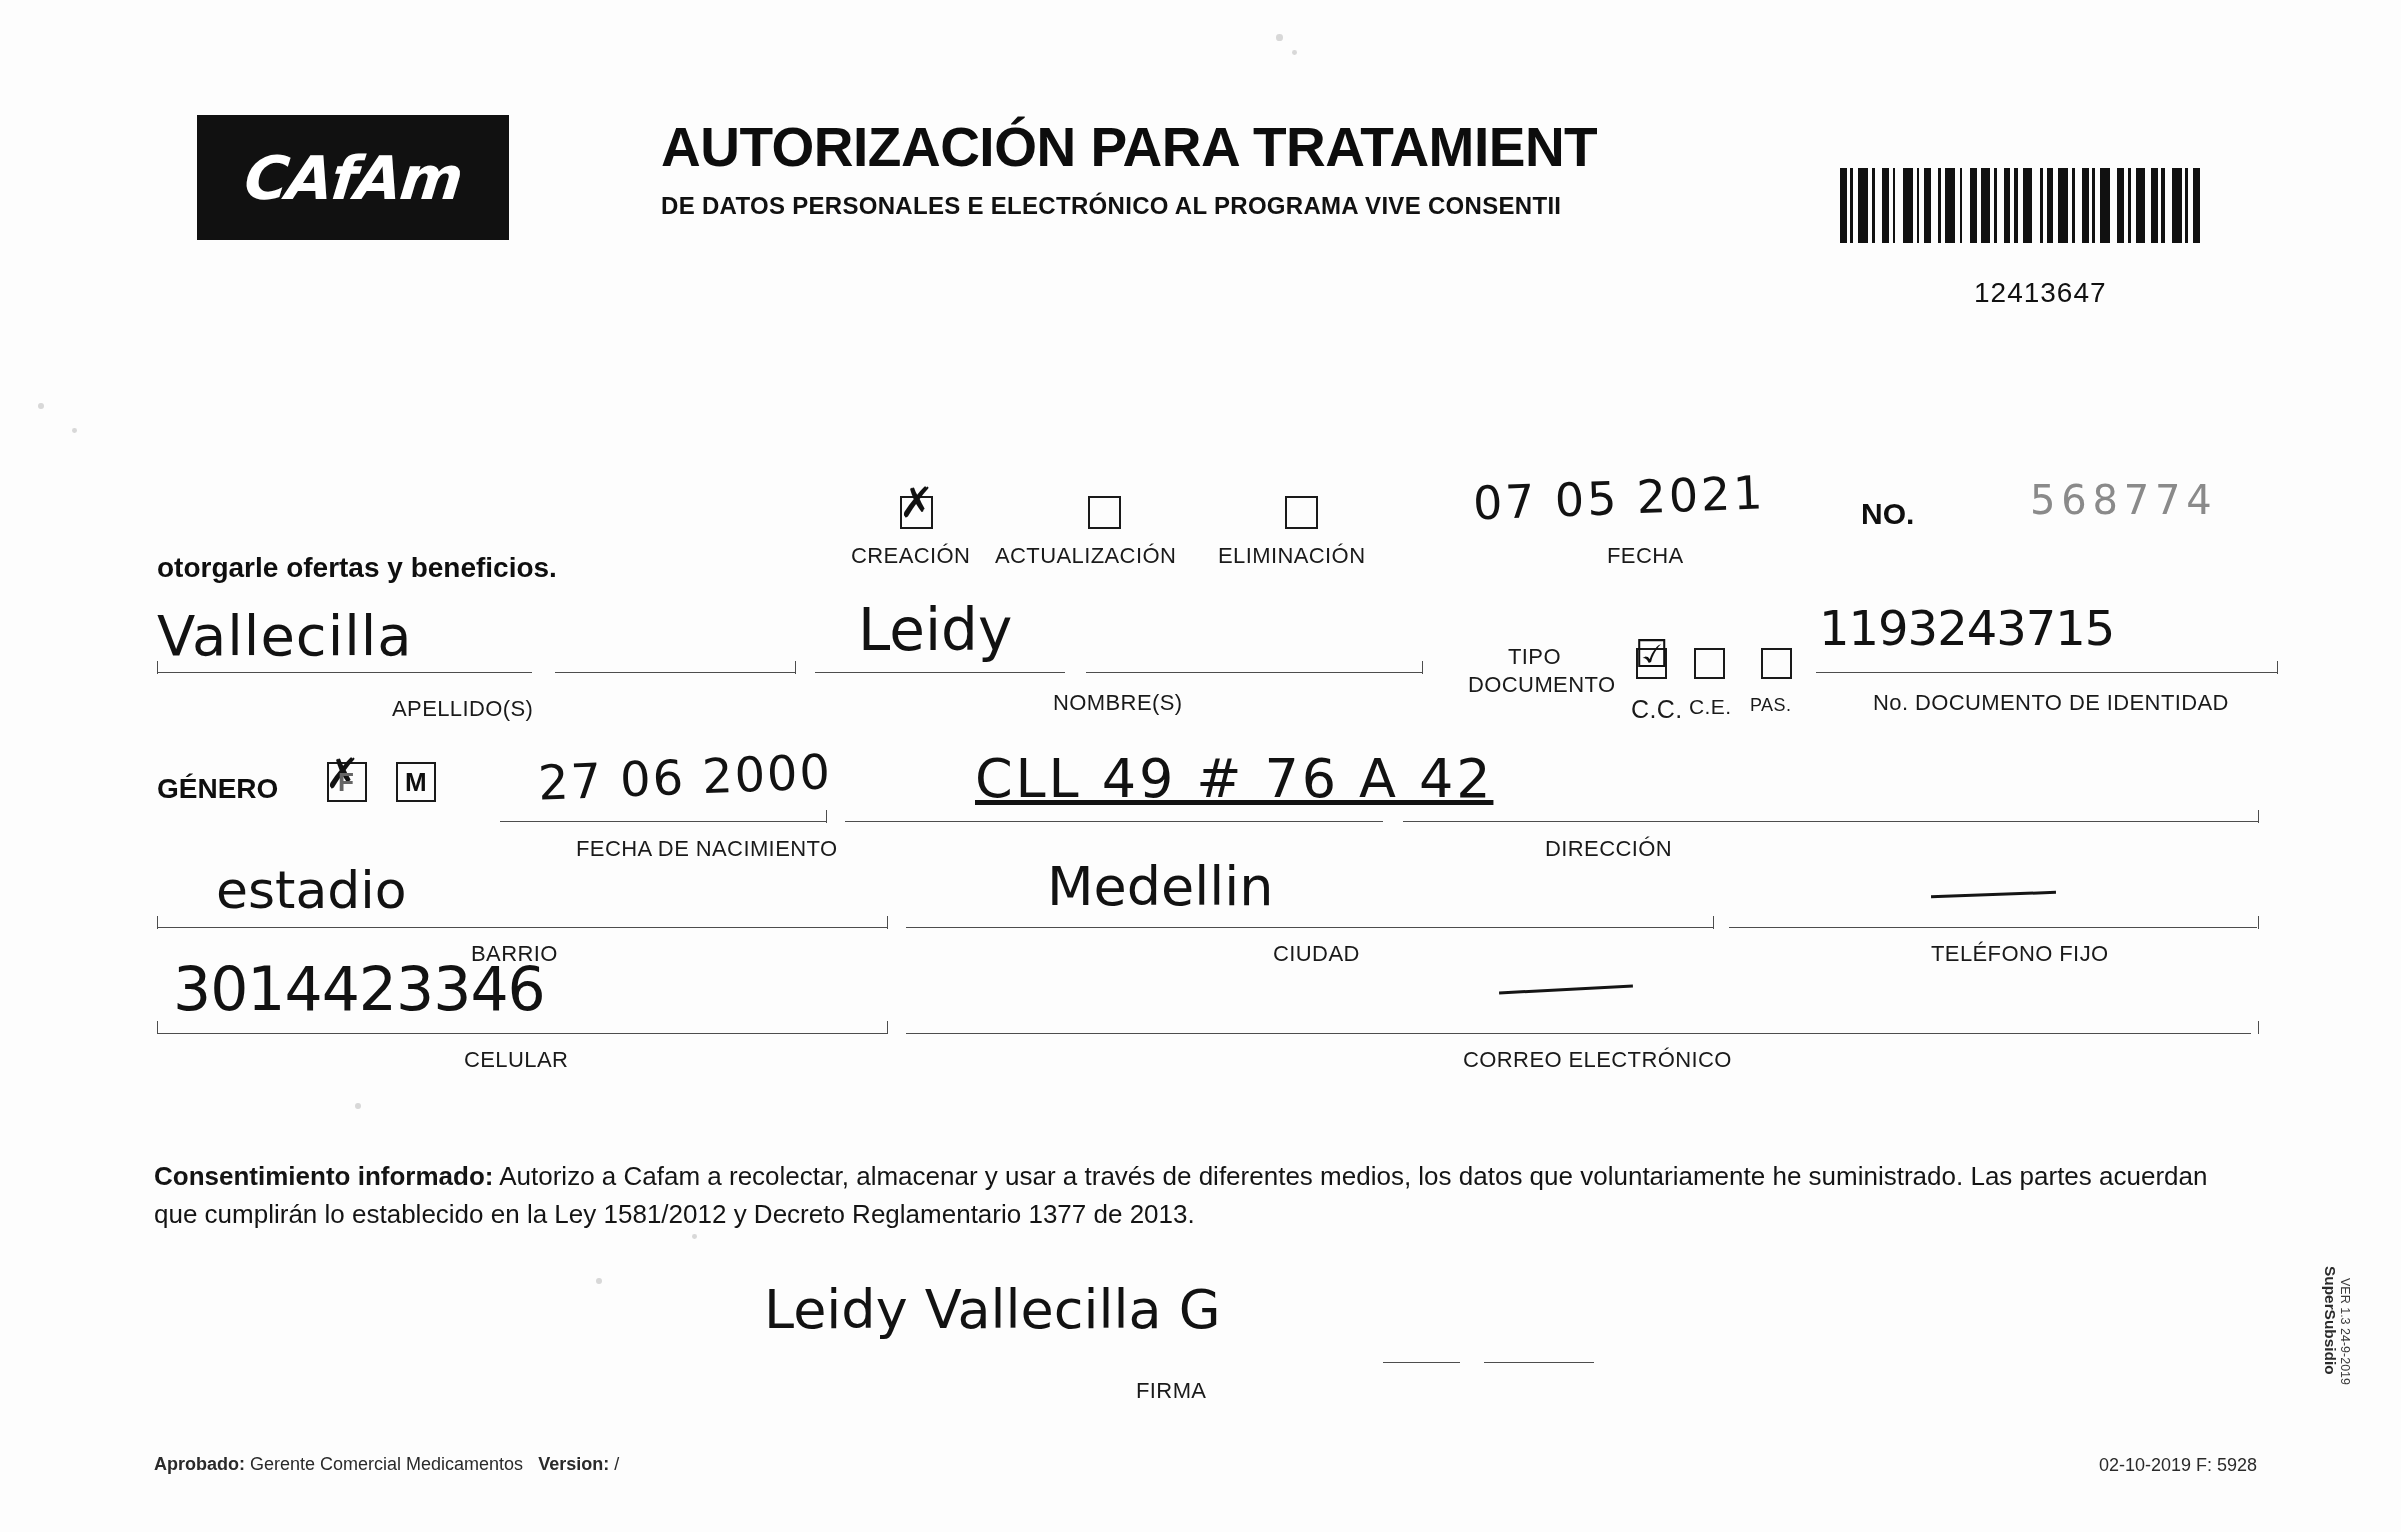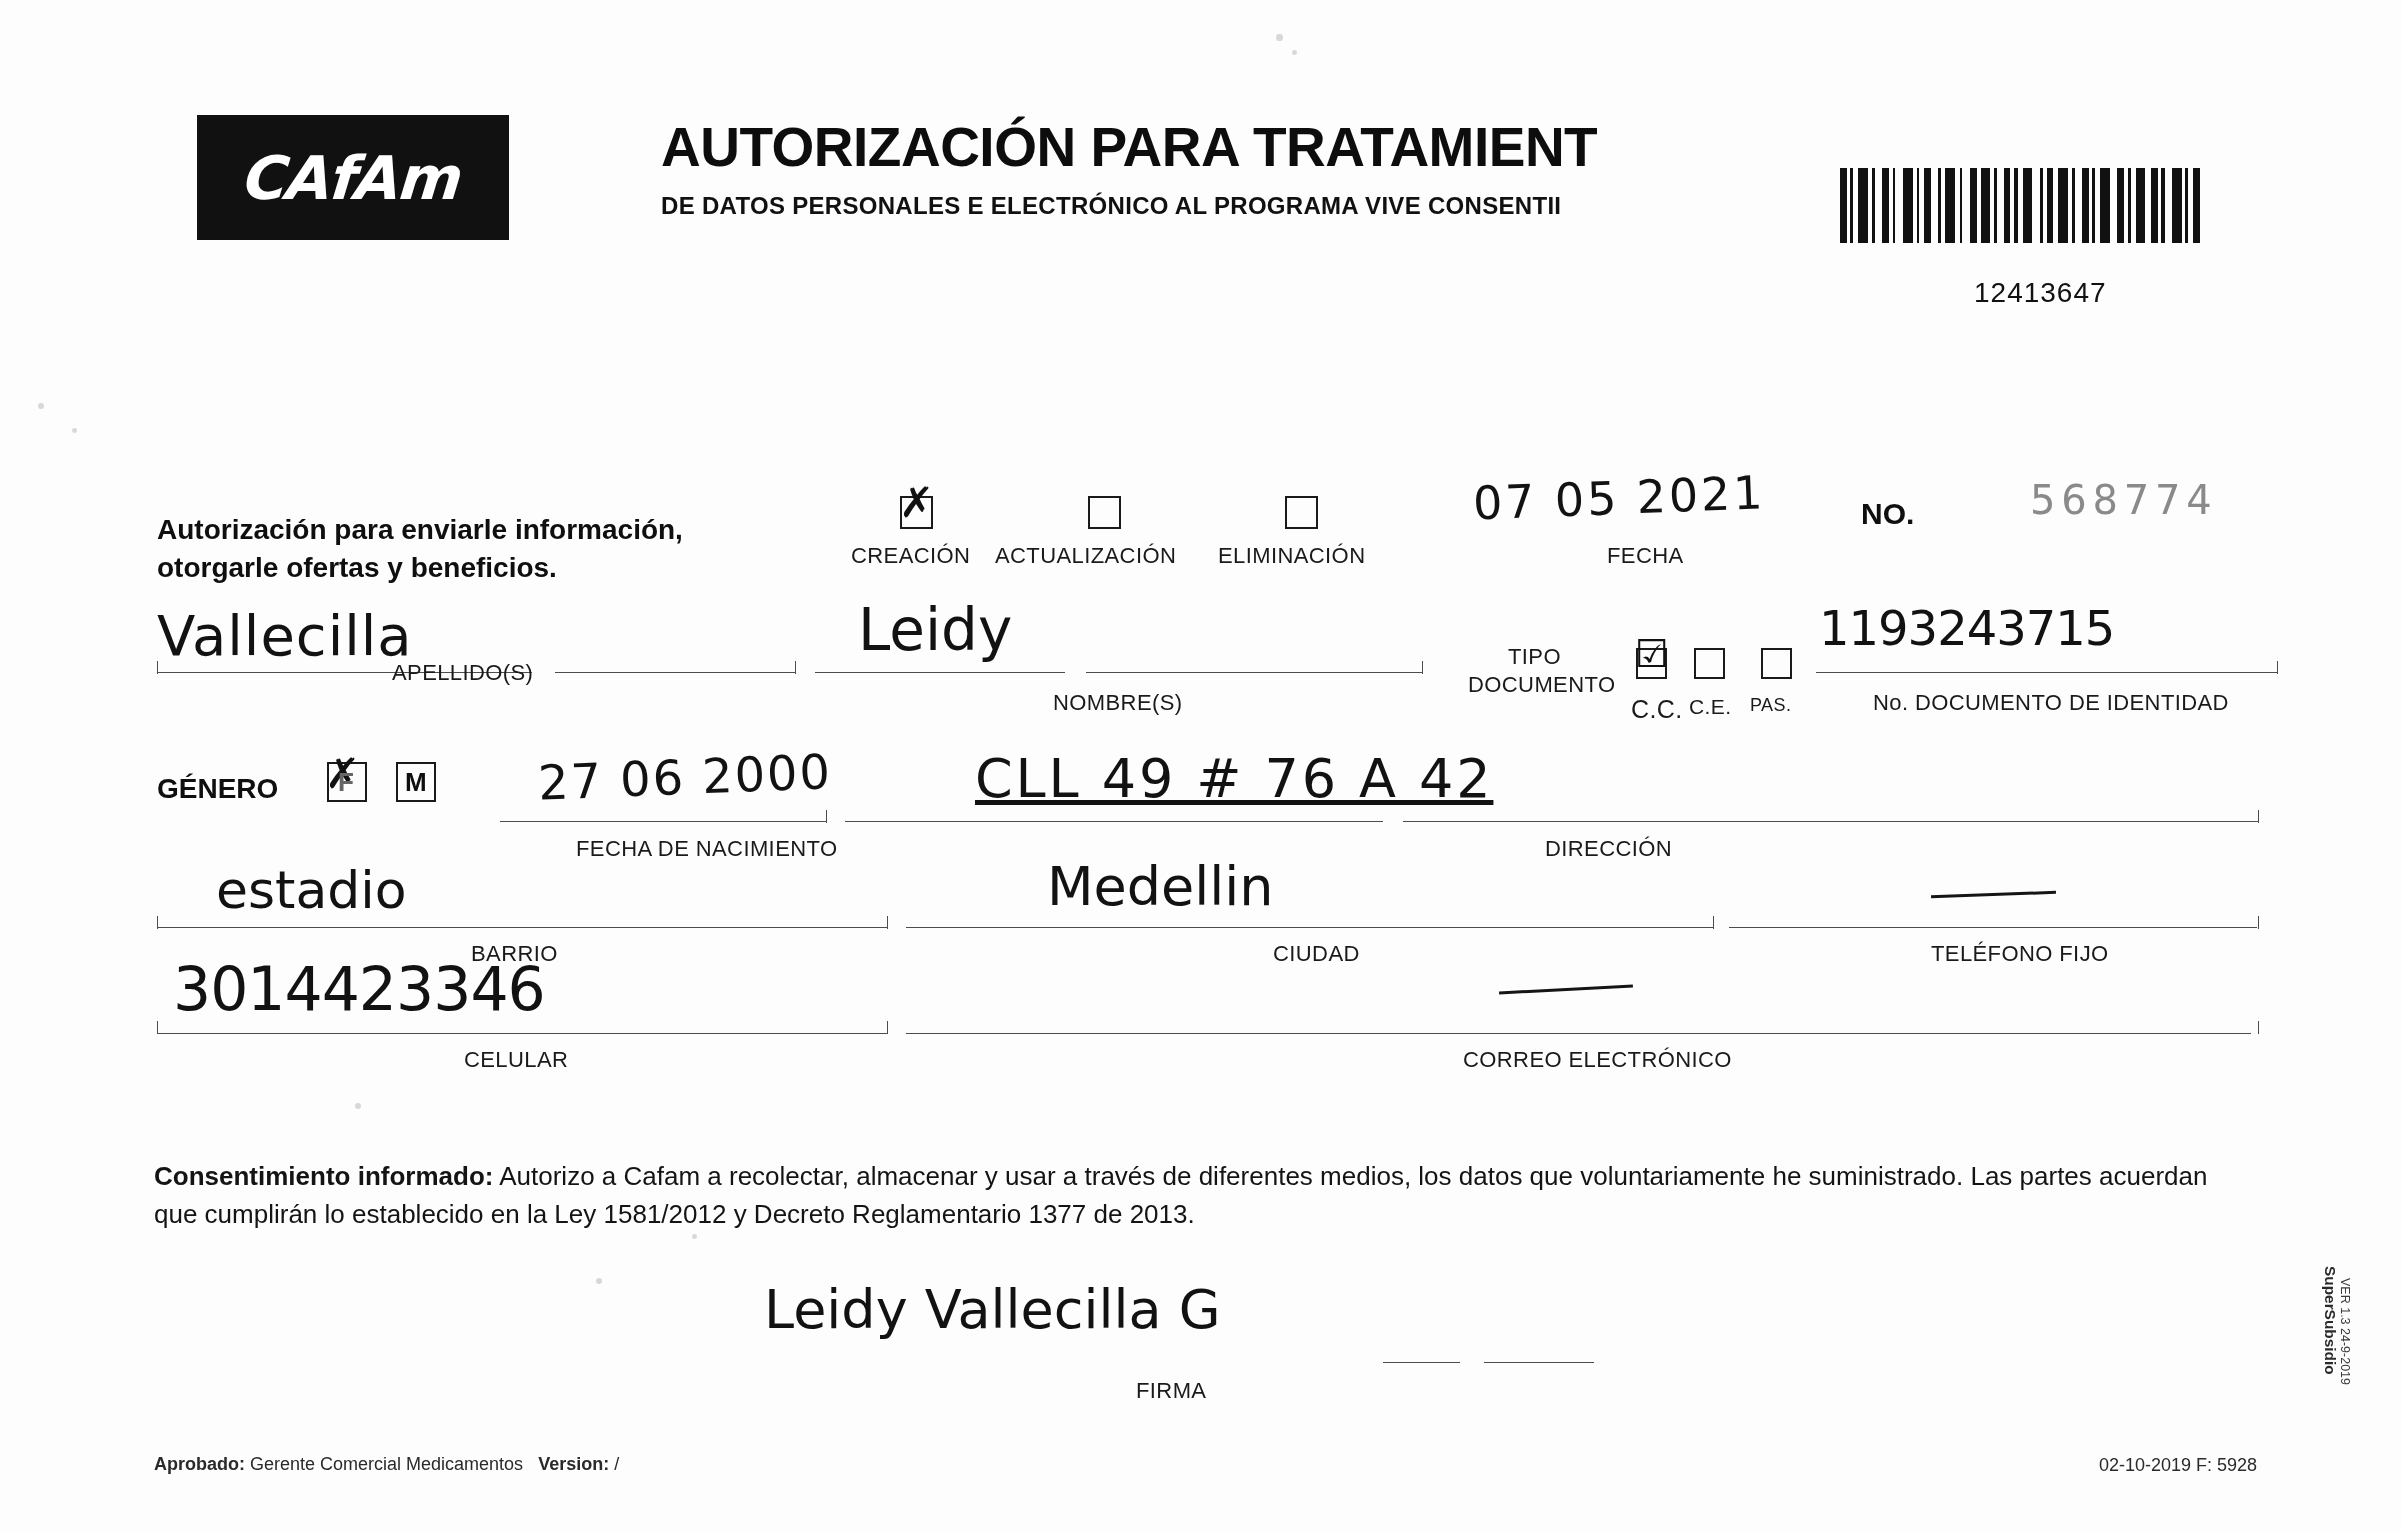--- a/index.html
+++ b/index.html
@@ -280,21 +280,20 @@
     <span style="width:3.8px"></span>
       <i style="width:6.7px"></i>
     <span style="width:9.6px"></span>
       <i style="width:3.8px"></i>
     <span style="width:2.9px"></span>
       <i style="width:4.8px"></i>
     <span style="width:6.7px"></span>
   </div>
   <div class="barcode-num">12413647</div>
 
-  <div class="lbl-b" style="left:157px;top:514px;font-size:28px;">Autorización para enviarle información,</div>
   <div class="lbl-b" style="left:157px;top:552px;font-size:28px;">otorgarle ofertas y beneficios.</div>
 
   <div class="chk" style="left:900px;top:496px;width:33px;height:33px;"></div>
   <div class="mark" style="left:899px;top:478px;font-size:42px;">✗</div>
   <div class="lbl" style="left:851px;top:543px;">CREACIÓN</div>
 
   <div class="chk" style="left:1088px;top:496px;width:33px;height:33px;"></div>
   <div class="lbl" style="left:995px;top:543px;">ACTUALIZACIÓN</div>
 
   <div class="chk" style="left:1285px;top:496px;width:33px;height:33px;"></div>
@@ -303,21 +302,21 @@
   <div class="hw hw-slant" style="left:1473px;top:471px;font-size:46px;letter-spacing:2.9px;">07 05 2021</div>
   <div class="lbl" style="left:1607px;top:543px;">FECHA</div>
   <div class="lbl-b" style="left:1861px;top:497px;font-size:30px;">NO.</div>
   <div class="hw" style="left:2030px;top:477px;font-size:40px;letter-spacing:5.8px;color:#8a8a8a;">568774</div>
 
   <div class="dseg" style="left:157px;top:672px;width:375px;"></div>
   <div class="tick" style="left:157px;top:661px;"></div>
   <div class="dseg" style="left:555px;top:672px;width:240px;"></div>
   <div class="tick" style="left:795px;top:661px;"></div>
   <div class="hw" style="left:157px;top:603px;font-size:56px;letter-spacing:1px;">Vallecilla</div>
-  <div class="lbl" style="left:392px;top:660px;">APELLIDO(S)</div>
+  <div class="lbl" style="left:392px;top:696px;">APELLIDO(S)</div>
 
   <div class="dseg" style="left:815px;top:672px;width:250px;"></div>
   <div class="dseg" style="left:1086px;top:672px;width:336px;"></div>
   <div class="tick" style="left:1422px;top:661px;"></div>
   <div class="hw" style="left:858px;top:596px;font-size:58px;">Leidy</div>
   <div class="lbl" style="left:1042px;top:690px;margin-left:11px;">NOMBRE(S)</div>
 
   <div class="lbl" style="left:1508px;top:644px;">TIPO</div>
   <div class="lbl" style="left:1468px;top:672px;">DOCUMENTO</div>
 

